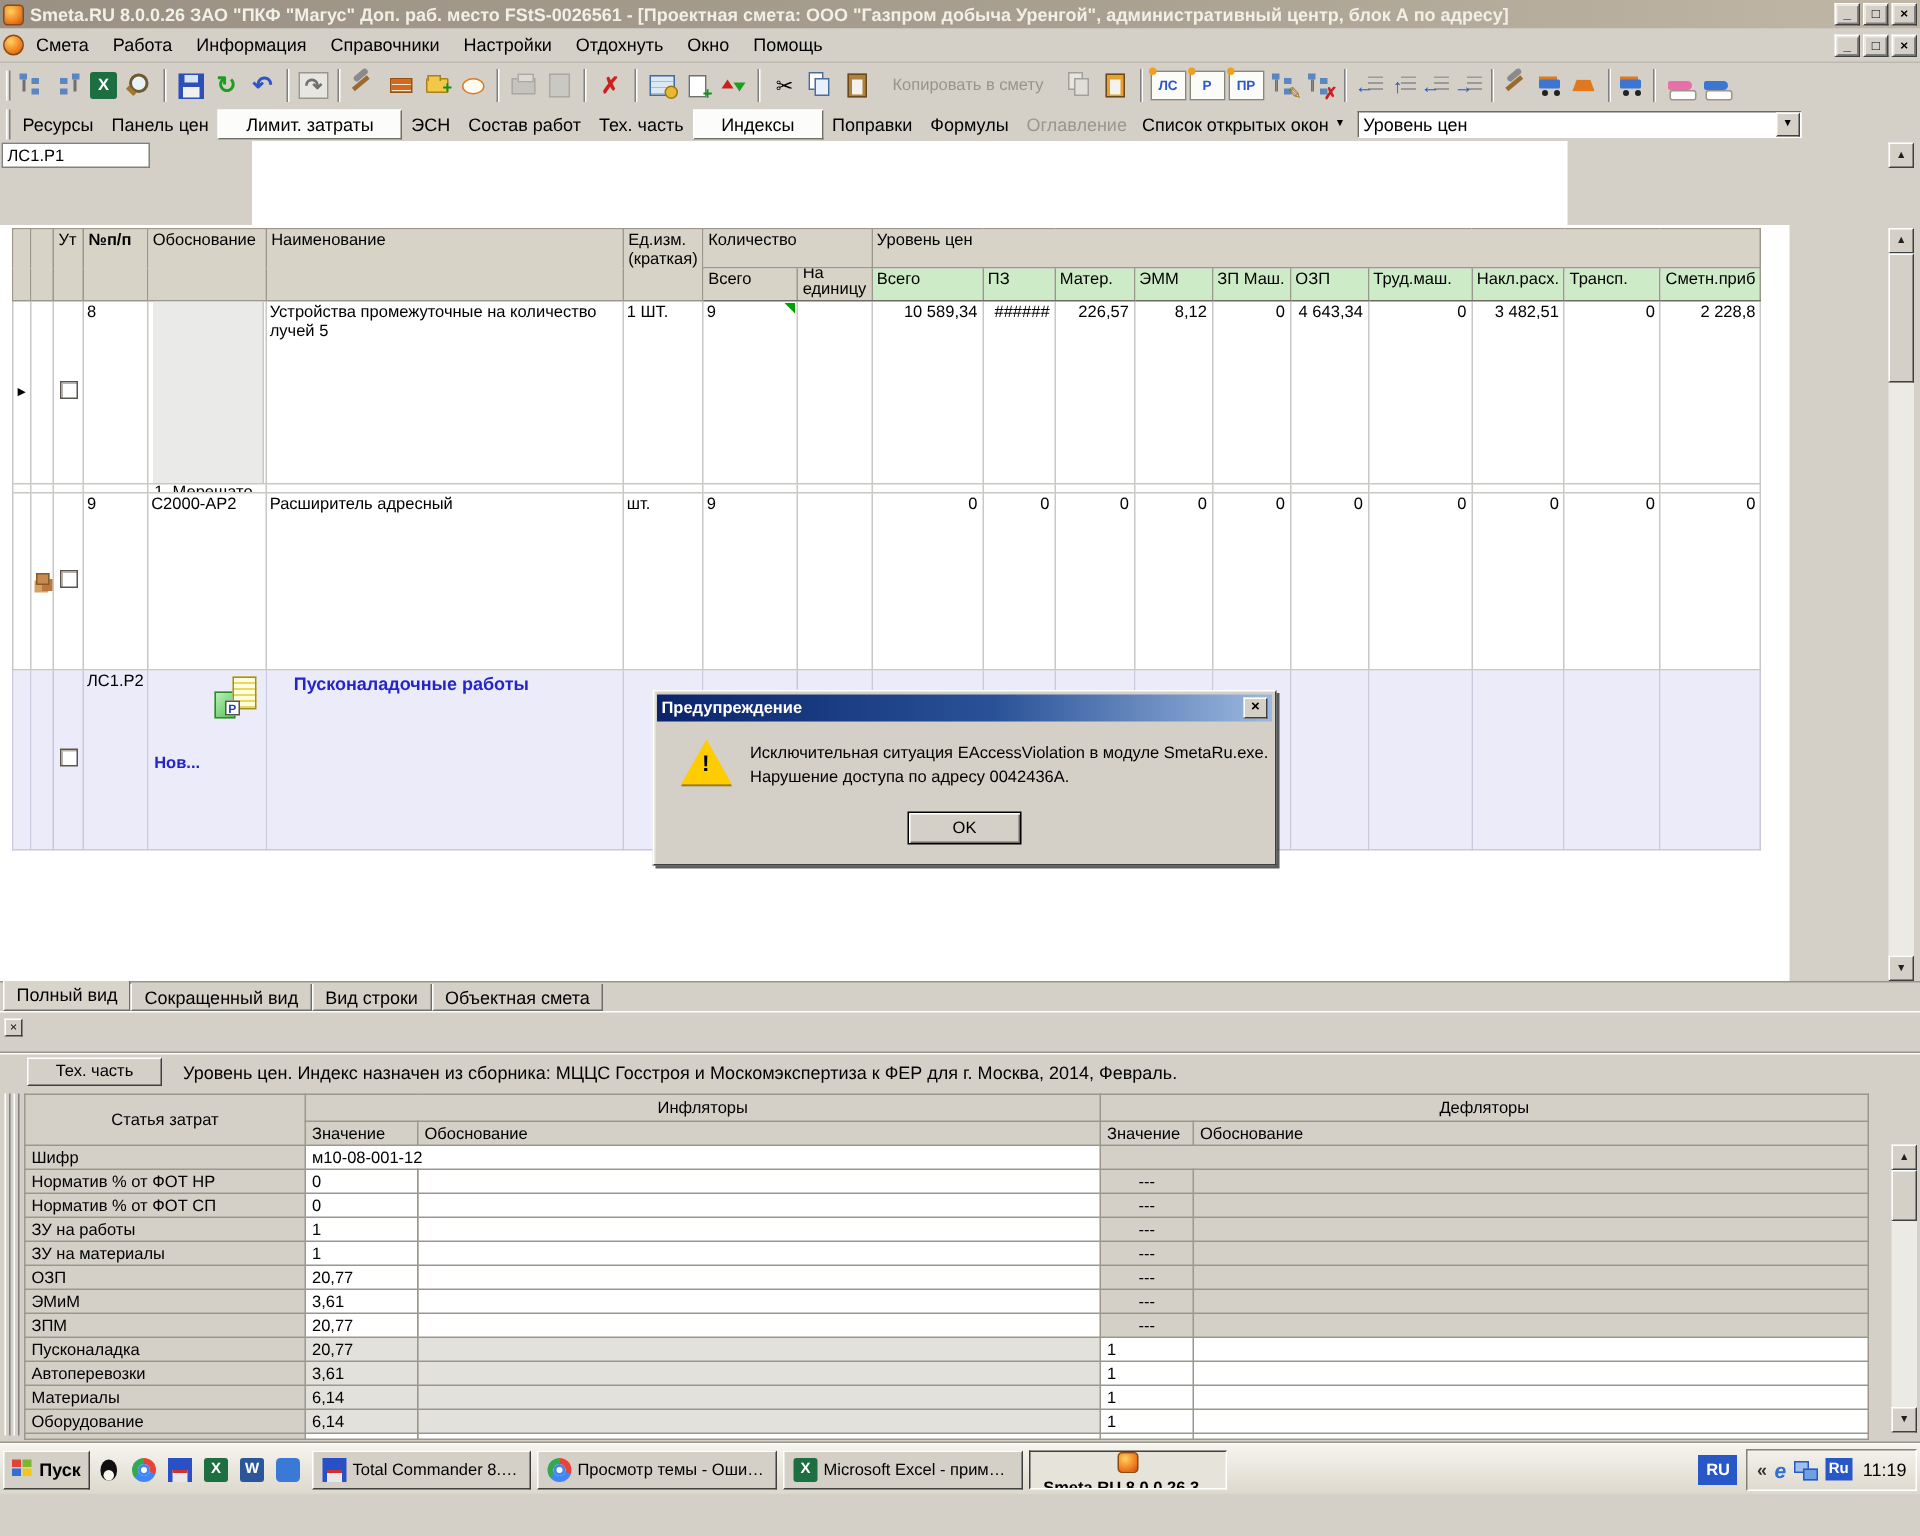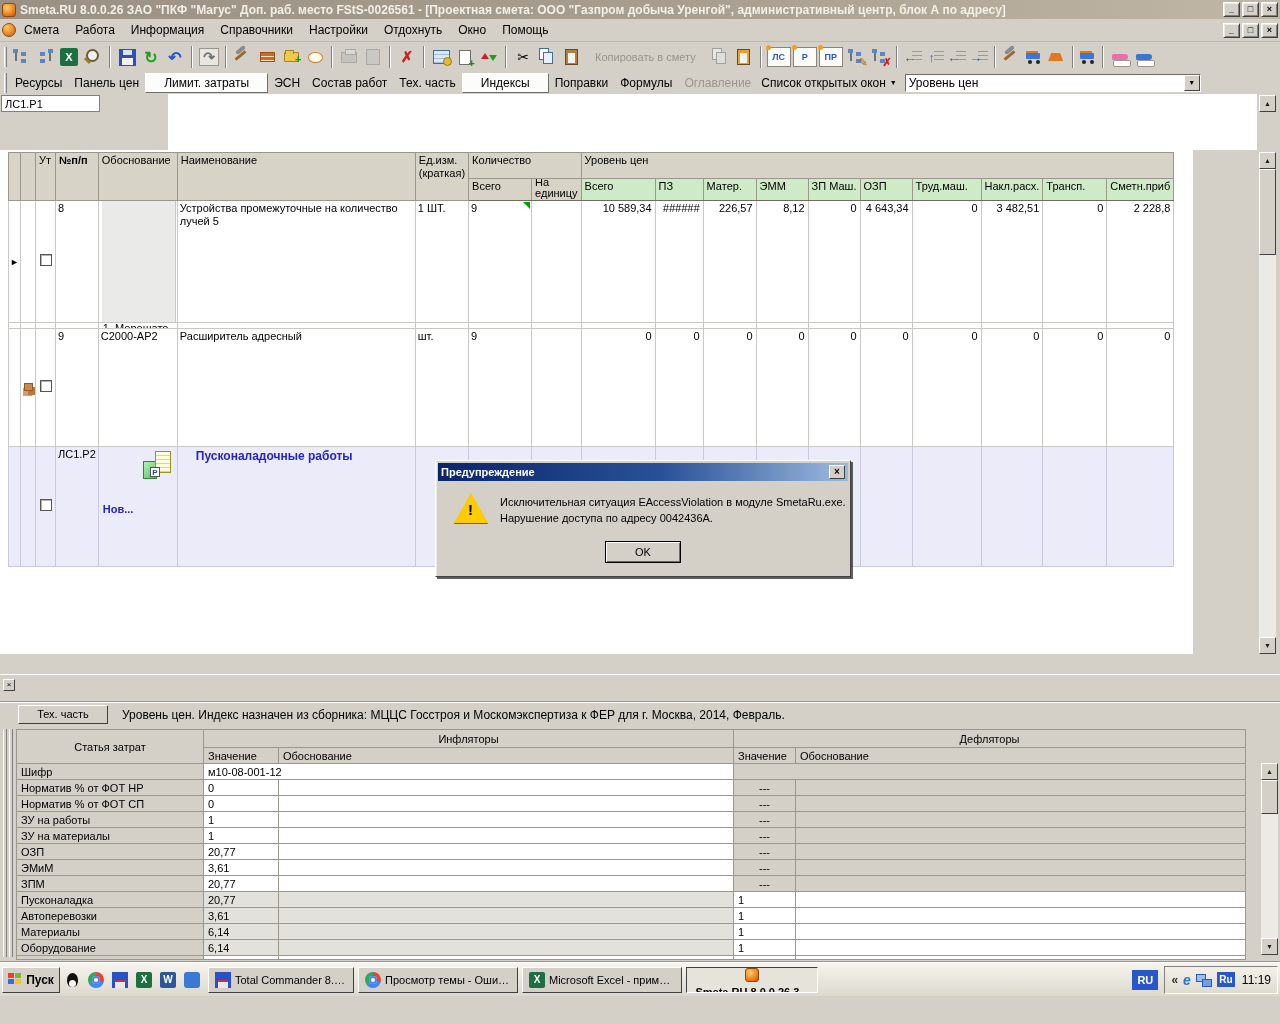--- a/index.html
+++ b/index.html
@@ -74,21 +74,21 @@
   .tabrow{position:absolute;left:0;top:71px;width:1280px;height:23px;background:#D4D0C8;display:flex;align-items:center;padding:0 2px;}
   .tb{padding:3px 6px;font-size:12px;white-space:nowrap;}
   .tb.on{background:#FCFCFA;border:1px solid;border-color:#FFFFFF #70706A #70706A #FFFFFF;padding:2px 18px;}
   .tb.off{color:#9A968C;}
   .oww{display:flex;align-items:center;font-size:12px;padding:0 4px;white-space:nowrap;}
   .oww .dd{font-size:7px;margin-left:4px;}
   .combo{width:296px;height:18px;background:#fff;border:1px solid;border-color:#6F6B63 #FFFFFF #FFFFFF #6F6B63;display:flex;align-items:center;margin-left:4px;}
   .combo .cv{flex:1;padding:0 3px;font-size:12px;}
   .combo .cbtn{width:16px;height:16px;background:#D4D0C8;border:1px solid;border-color:#FFFFFF #404040 #404040 #FFFFFF;font-size:7px;text-align:center;line-height:14px;}
   
-  .docstrip{position:absolute;left:0;top:94px;width:1257px;height:56px;background:#FFFFFF;}
+  .docstrip{position:absolute;left:0;top:94px;width:1045px;height:56px;background:#FFFFFF;}
   .docstrip .gblock{position:absolute;left:0;top:0;width:168px;height:56px;background:#D4D0C8;}
   .docstrip .dtab{position:absolute;left:1px;top:1px;width:99px;height:17px;background:#fff;border:1px solid #808080;font-size:11px;padding:2px 3px;}
   
   .gridarea{position:absolute;left:0;top:150px;width:1193px;height:504px;background:#fff;}
   table.mg{border-collapse:collapse;table-layout:fixed;position:absolute;left:8px;top:2px;}
   .mg td{border:1px solid #C9C8C4;vertical-align:top;overflow:hidden;padding:0;font-size:11px;line-height:13px;}
   .mg .hc{background:#D7D3C6;border:1px solid #9B978C;vertical-align:top;padding:1px 3px;}
   .mg .hg{background:#CDEBC6;border:1px solid #9B978C;padding:1px 3px;}
   .mg tr.hdr2 td{border-bottom:1px solid #6E6A62;}
   .mg .bold{font-weight:bold;}
@@ -501,20 +501,26 @@
   </div>
 
   <div class="sbtn" style="left:1259px;top:95px;"><span>▲</span></div>
 
   <div class="vsb" style="left:1259px;top:152px;height:502px;">
     <div class="sbtn" style="top:0;"><span>▲</span></div>
     <div class="sthumb" style="top:17px;height:86px;"></div>
     <div class="sbtn" style="bottom:0;"><span>▼</span></div>
   </div>
 
+  <div class="viewtabs">
+    <span class="vt on">Полный вид</span>
+    <span class="vt">Сокращенный вид</span>
+    <span class="vt">Вид строки</span>
+    <span class="vt">Объектная смета</span>
+  </div>
 
   <div class="panel">
     <span class="pclose">×</span>
     <div class="ptool">
       <span class="techbtn">Тех. часть</span>
       <span class="pinfo">Уровень цен. Индекс назначен из сборника: МЦЦС Госстроя и Москомэкспертиза к ФЕР для г. Москва, 2014, Февраль.</span>
     </div>
     <div class="lgrip" style="left:3px;"></div>
     <div class="lgrip" style="left:9px;"></div>
 

